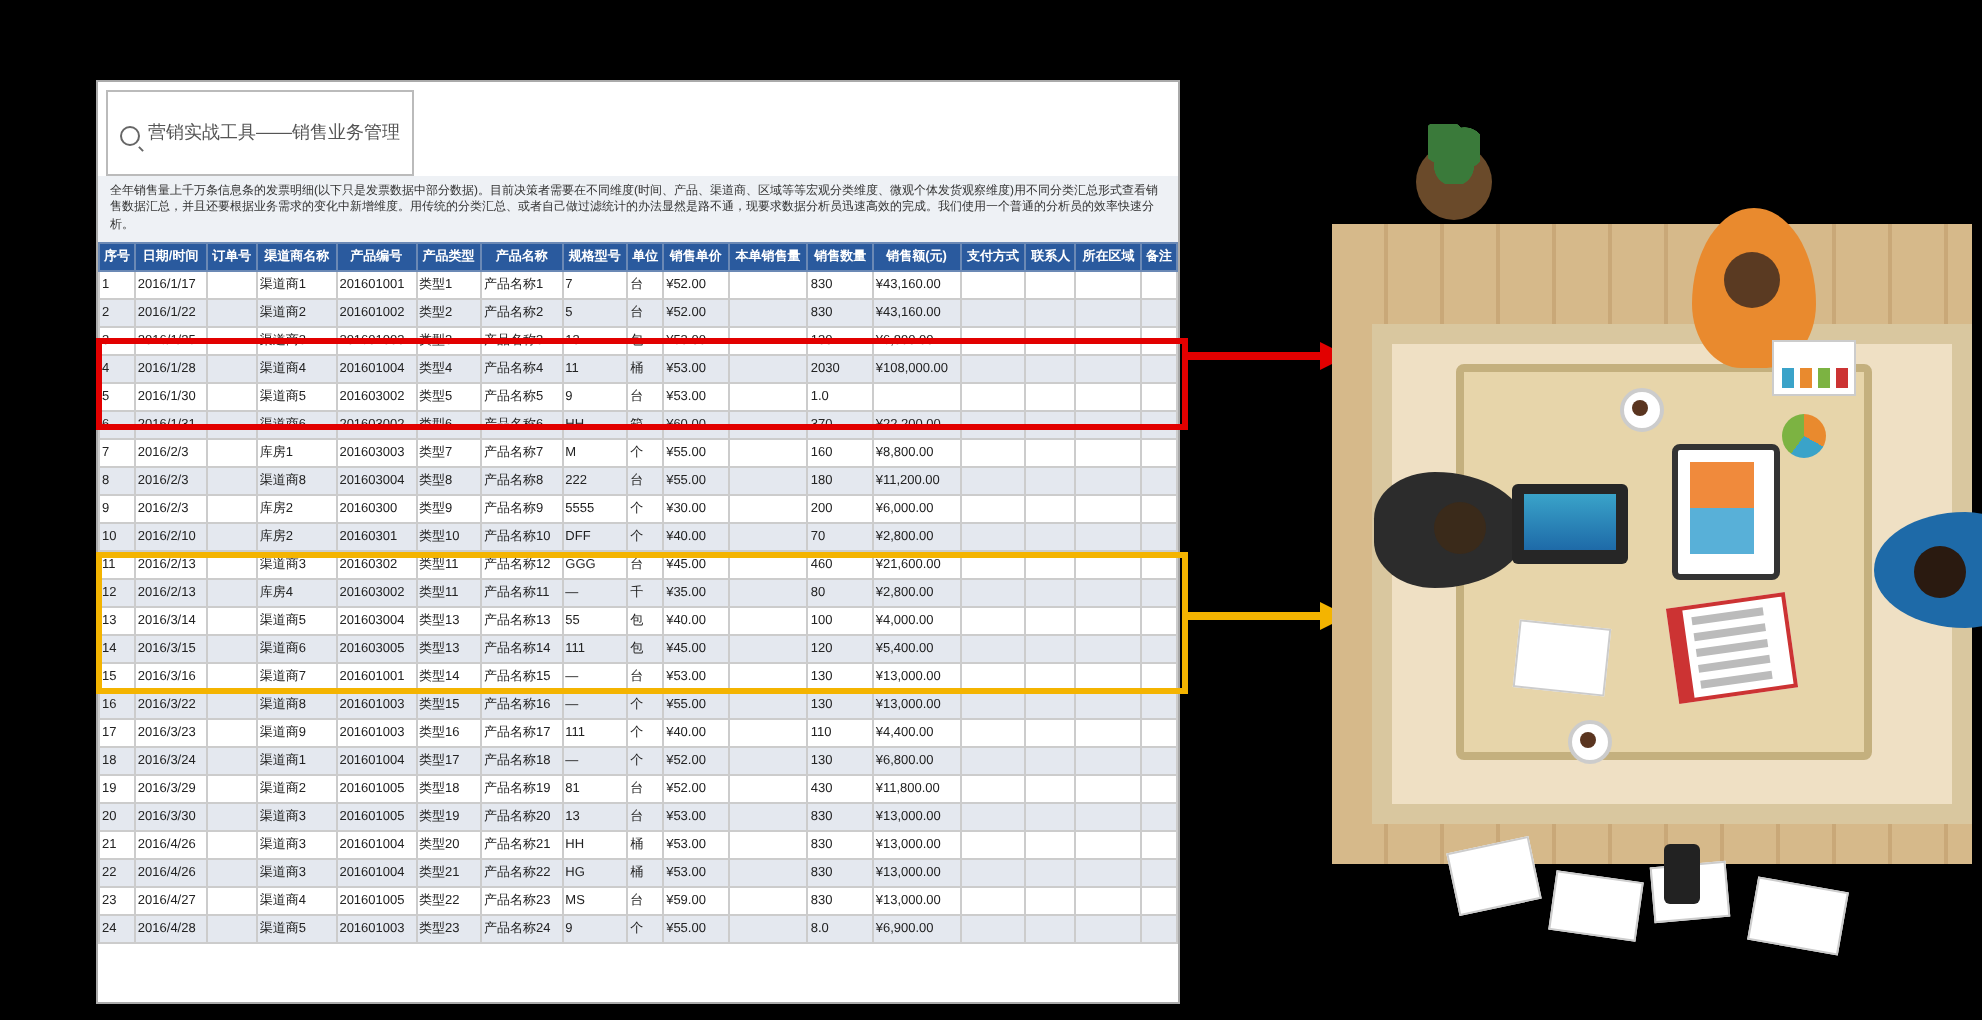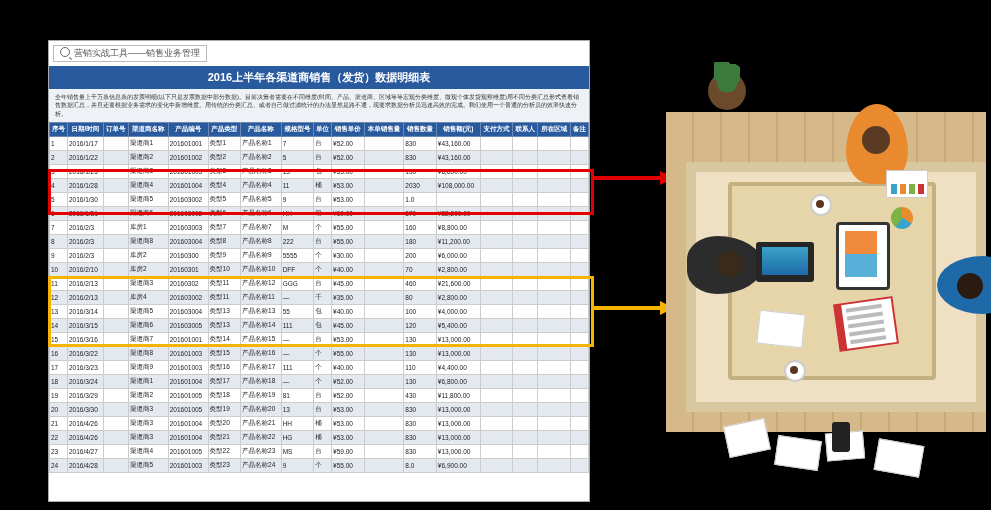--- a/index.html
+++ b/index.html
@@ -1,19 +1,19 @@
 <!DOCTYPE html>
 <html><head>
 <meta charset="utf-8">
 <style>
   html,body{margin:0;padding:0;background:#000;font-family:"Microsoft YaHei",Arial,sans-serif;width:991px;height:510px;overflow:hidden}
   .stage{position:relative;width:991px;height:510px}
   
   .sheet{position:absolute;left:48px;top:40px;width:540px;height:460px;background:#fff;overflow:hidden;border:1px solid #aaa}
-  .search-bar{display:inline-flex;align-items:flex-start;background:#fff;border:1px solid #bbb;margin:4px 0 0 4px;padding:1px 6px;font-size:9px;color:#555}
+  .search-bar{display:inline-flex;align-items:flex-end;background:#fff;border:1px solid #bbb;margin:4px 0 0 4px;padding:14px 6px;font-size:9px;color:#555}
   .search-bar .mag{width:8px;height:8px;border:1px solid #666;border-radius:50%;margin-right:4px;position:relative}
   .search-bar .mag::after{content:"";position:absolute;right:-3px;bottom:-3px;width:3px;height:1px;background:#666;transform:rotate(45deg)}
   .title-band{background:#2a5a9e;color:#fff;text-align:center;font-weight:700;font-size:11px;padding:4px 0;margin-top:4px}
   .desc{font-size:6px;color:#333;line-height:1.4;padding:4px 6px;background:#eef1f5}
   table.grid{width:100%;border-collapse:collapse;font-size:6.5px;color:#222}
   table.grid th{background:#2a5a9e;color:#fff;font-weight:700;padding:2px 1px;border:1px solid #6b89b5;white-space:nowrap}
   table.grid td{border:1px solid #ccc;padding:1px 1px;height:11px;white-space:nowrap;overflow:hidden;text-overflow:ellipsis}
   table.grid tr:nth-child(even) td{background:#e4e8ef}
   table.grid tr:nth-child(odd) td{background:#fff}
   .hl-red{position:absolute;border:3px solid #e20000;pointer-events:none}
@@ -70,21 +70,20 @@
 </head>
 <body>
 
 <div class="stage">
 
   <div class="sheet">
     <div class="search-bar">
       <span class="mag"></span>
       <span>营销实战工具——销售业务管理</span>
     </div>
-    <div class="title-band">2016上半年各渠道商销售（发货）数据明细表</div>
     <div class="desc">全年销售量上千万条信息条的发票明细(以下只是发票数据中部分数据)。目前决策者需要在不同维度(时间、产品、渠道商、区域等等宏观分类维度、微观个体发货观察维度)用不同分类汇总形式查看销售数据汇总，并且还要根据业务需求的变化中新增维度。用传统的分类汇总、或者自己做过滤统计的办法显然是路不通，现要求数据分析员迅速高效的完成。我们使用一个普通的分析员的效率快速分析。</div>
     <table class="grid">
       <thead>
           <tr id="hdr">
             <th>序号</th>
             <th>日期/时间</th>
             <th>订单号</th>
             <th>渠道商名称</th>
             <th>产品编号</th>
             <th>产品类型</th>

